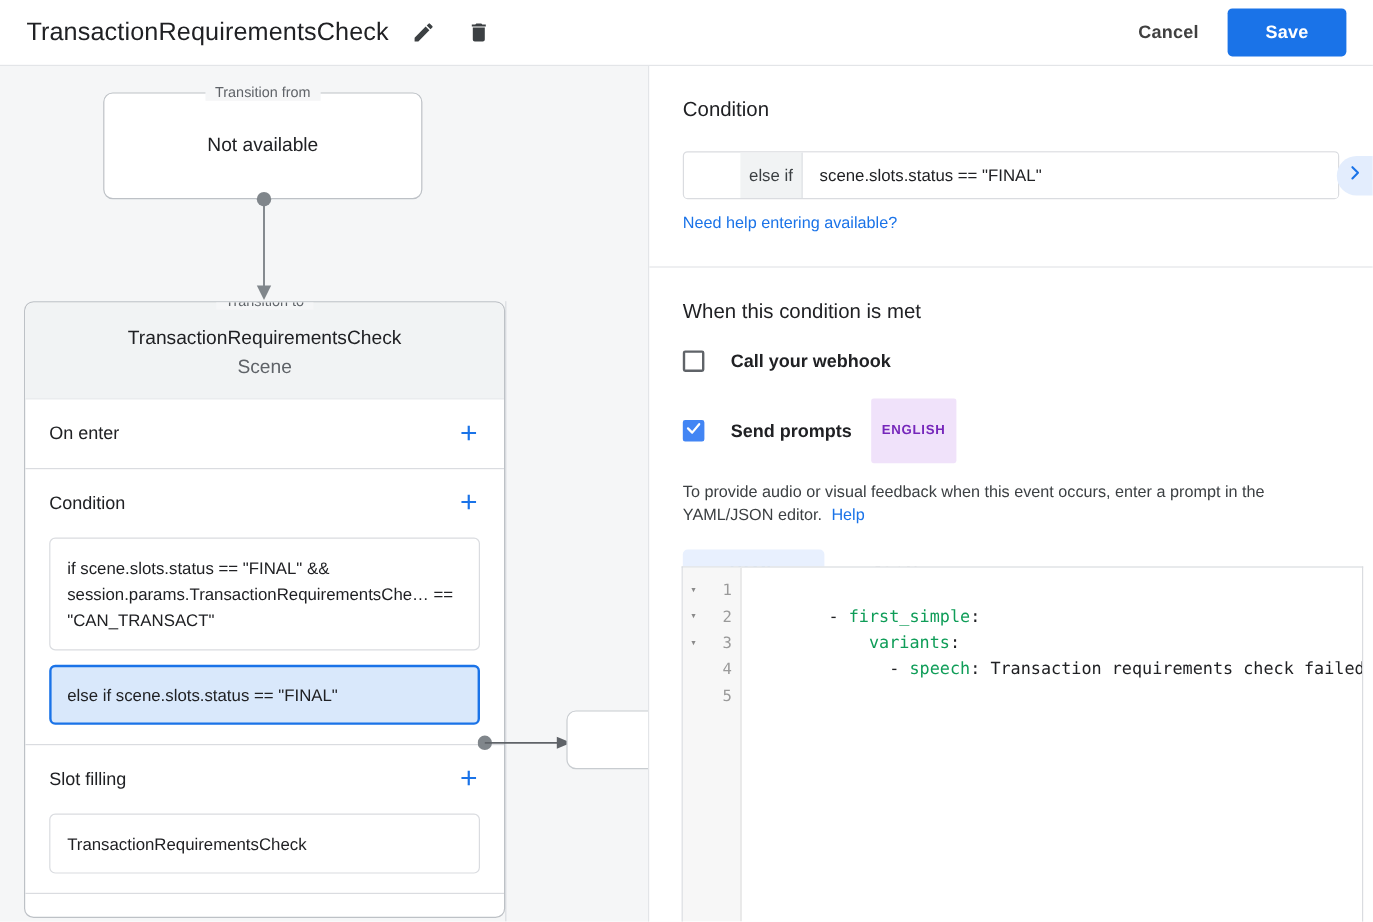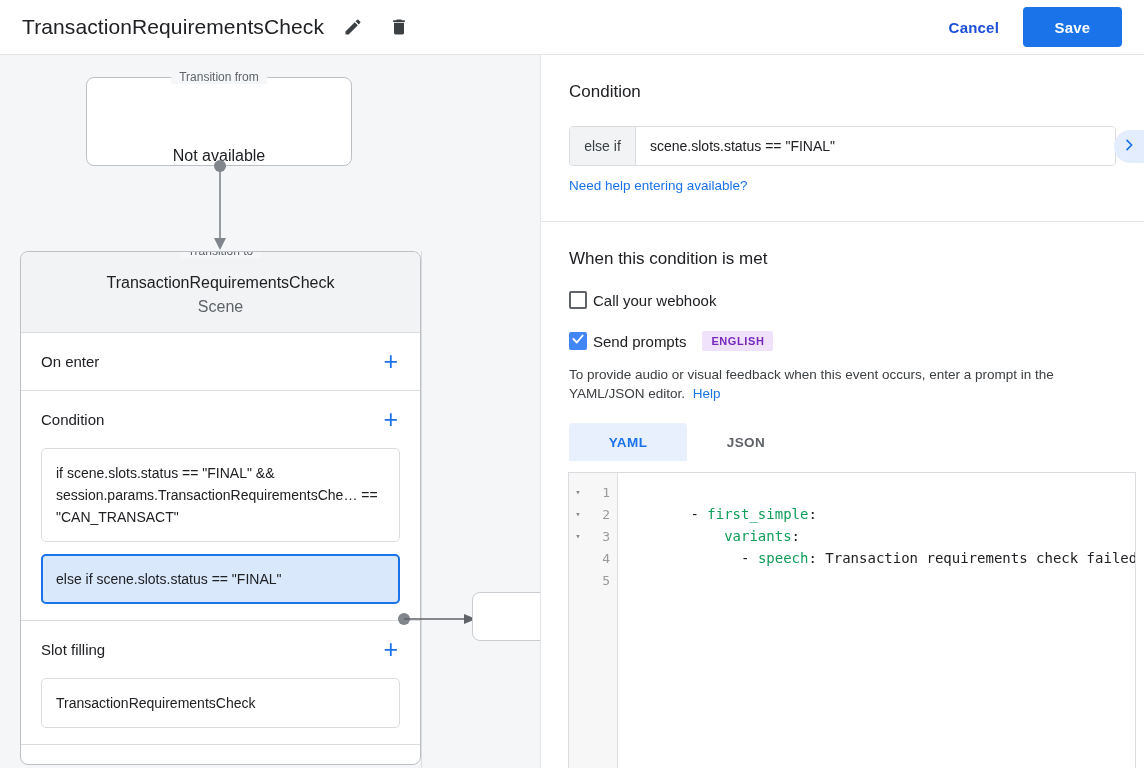--- a/index.html
+++ b/index.html
@@ -32,21 +32,21 @@
     width: 34px; height: 34px;
     margin-left: 12px;
     display: flex; align-items: center; justify-content: center;
     border-radius: 50%;
     cursor: pointer;
   }
   .icon-btn svg { display: block; }
   .topbar-spacer { flex: 1; }
   .cancel-btn {
     font-size: 15px; font-weight: bold;
-    color: #1d4ed8;
+    color: #404040;
     padding: 8px 14px;
     border-radius: 4px;
     cursor: pointer;
     letter-spacing: .2px;
   }
   .save-btn {
     background: #1a73e8;
     color: #ffffff;
     font-size: 15px; font-weight: bold;
     border: none;
@@ -79,21 +79,21 @@
     background: #f5f6f7;
     padding: 0 8px;
     font-size: 12px;
     color: #5f6368;
     white-space: nowrap;
   }
 
   
   #card-from {
     left: 86px; top: 22px; width: 266px; height: 89px;
-    display: flex; align-items: flex-end; justify-content: center;
+    display: flex; align-items: center; justify-content: center;
   }
   #card-from .body { font-size: 16px; color: #202124; }
 
   
   .arrow-wrap { position: absolute; left: 210px; top: 105px; }
 
   
   #card-to {
     left: 20px; top: 196px; width: 401px; height: 514px;
     background: #ffffff;
@@ -172,23 +172,24 @@
     margin-top: 24px;
     border: 1px solid #dadce0;
     border-radius: 4px;
     overflow: hidden;
     height: 40px;
   }
   .cond-prefix {
     background: #f1f3f4;
     border-right: 1px solid #dadce0;
     display: flex; align-items: center; justify-content: center;
-    width: 66px;
+    width: 52px;
     font-size: 14px; color: #3c4043;
     flex: none;
+    margin-left: 47px;
   }
   .cond-input {
     flex: 1;
     border: none; outline: none;
     padding: 0 14px;
     font-size: 14px; color: #202124;
     font-family: "Liberation Sans", sans-serif;
     background: #ffffff;
   }
   .link {
@@ -210,31 +211,31 @@
     border-radius: 2px;
     flex: none;
     background: #ffffff;
   }
   .checkbox.checked {
     background: #4285f4;
     border-color: #4285f4;
     display: flex; align-items: center; justify-content: center;
   }
   .chk-label {
-    margin-left: 6px;
-    font-size: 15px; font-weight: normal; color: #202124;
+    margin-left: 22px;
+    font-size: 15px; font-weight: bold; color: #202124;
   }
   .badge {
     margin-left: 16px;
     background: #f0e2fa;
     color: #7627bb;
     font-size: 11px;
     font-weight: bold;
     letter-spacing: .6px;
-    padding: 4px 9px;
+    padding: 21px 9px;
     border-radius: 2px;
   }
   .help-text {
     margin-top: 14px;
     font-size: 13.5px;
     color: #3c4043;
     line-height: 19px;
     max-width: 552px;
   }
 

